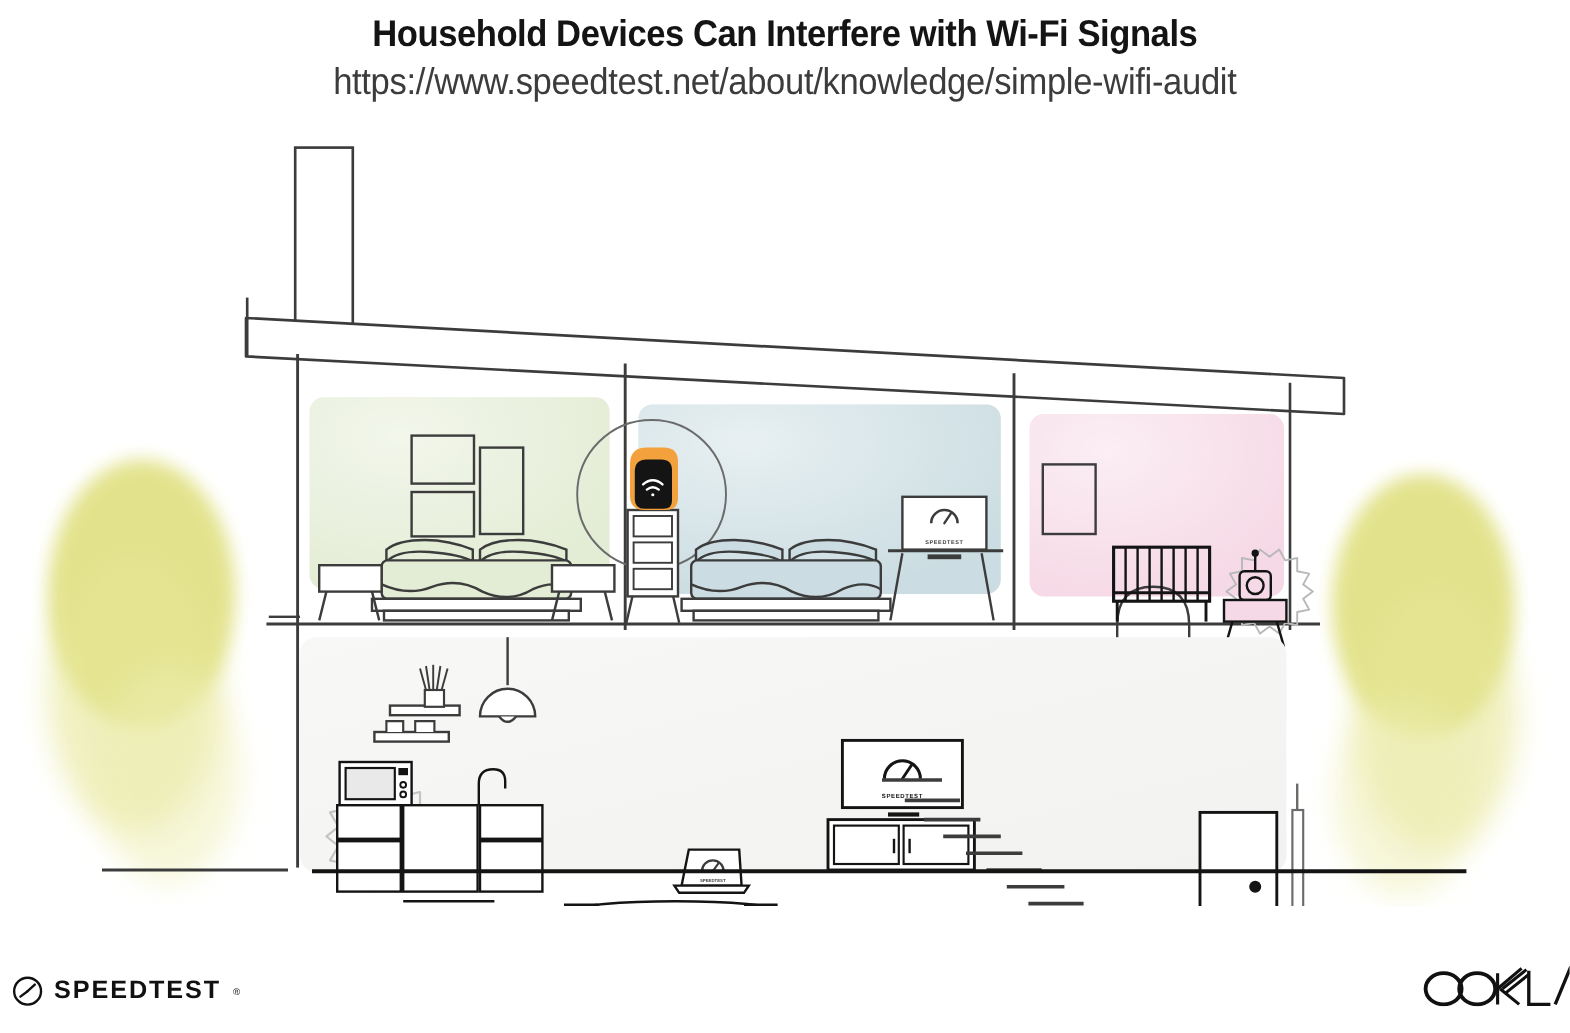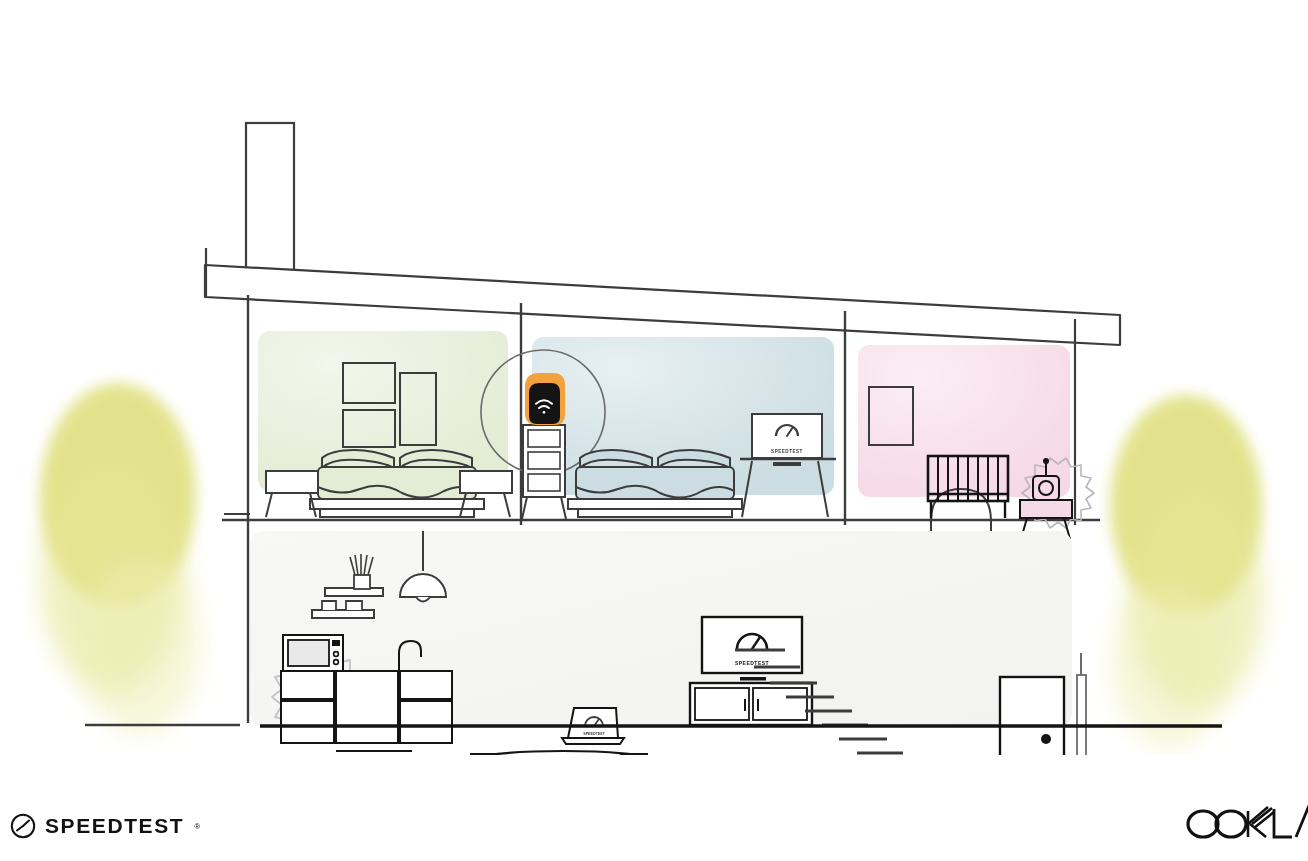--- a/index.html
+++ b/index.html
@@ -91,20 +91,24 @@
     width: 1308px;
     height: 650px;
   }
   svg { display: block; }
 </style>
 </head>
 <body>
 
 <div class="stage">
 
+  <div class="header">
+    <div class="title">Household Devices Can Interfere with Wi-Fi Signals</div>
+    <div class="subtitle">https://www.speedtest.net/about/knowledge/simple-wifi-audit</div>
+  </div>
 
   <div class="illus">
     <svg width="1308" height="650" viewBox="0 0 1308 650" xmlns="http://www.w3.org/2000/svg">
       <defs>
 
         <filter id="blurSoft" x="-30%" y="-30%" width="160%" height="160%">
           <feGaussianBlur stdDeviation="7"></feGaussianBlur>
         </filter>
         <filter id="blurSoft2" x="-30%" y="-30%" width="160%" height="160%">
           <feGaussianBlur stdDeviation="12"></feGaussianBlur>

